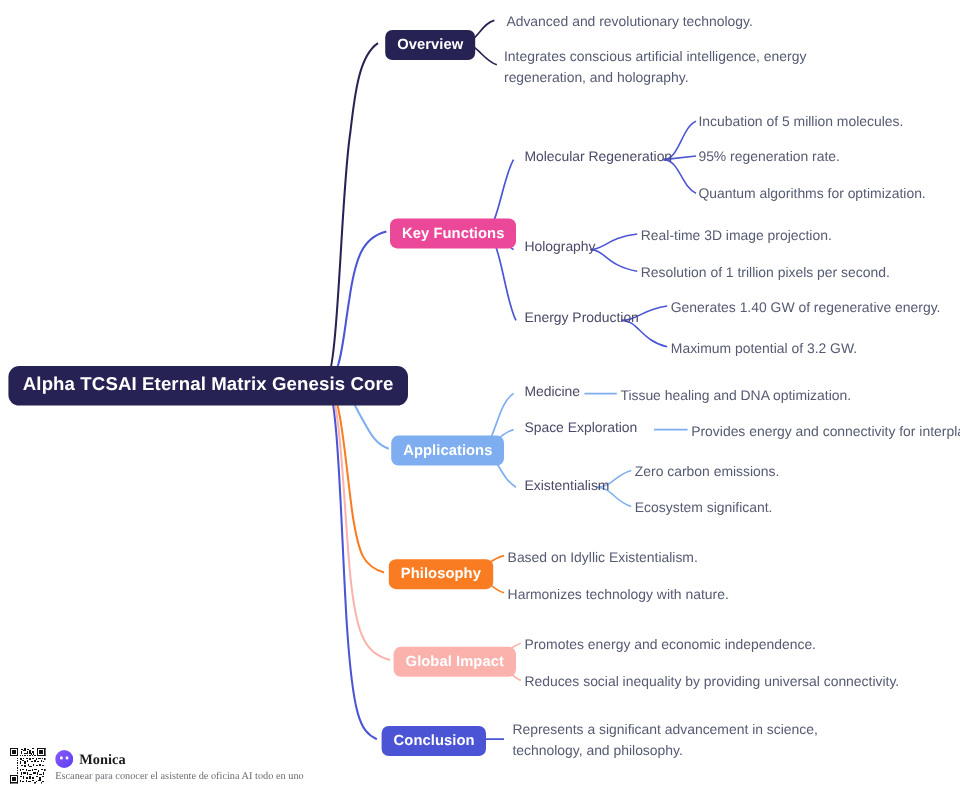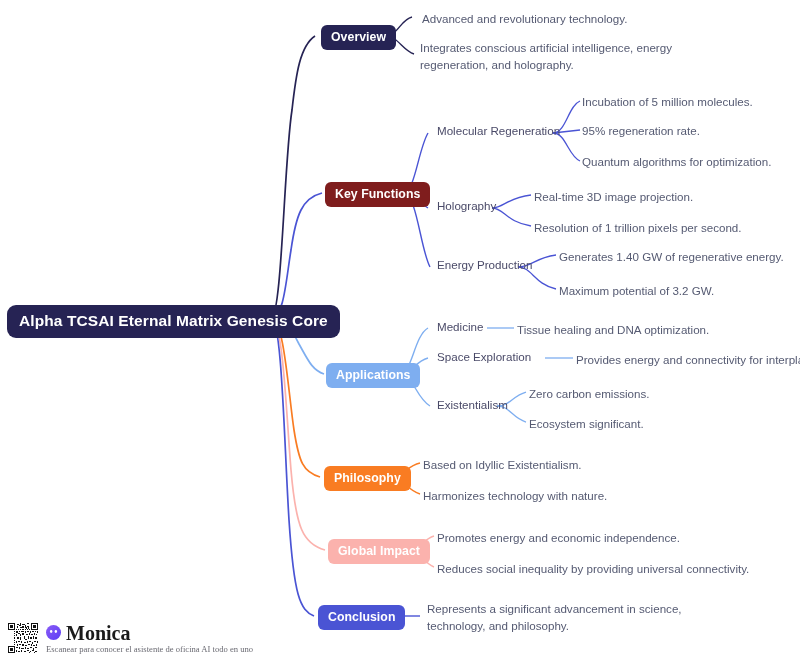--- a/index.html
+++ b/index.html
@@ -112,21 +112,21 @@
     gap: 5px;
   }
   #monicalogo {
     width: 15px;
     height: 15px;
     flex: 0 0 15px;
     display: block;
   }
   #brandname {
     font-family: "Liberation Serif", serif;
-    font-size: 20px;
+    font-size: 12px;
     font-weight: bold;
     color: #1b1b1b;
     line-height: 1;
   }
   #tagline {
     font-family: "Liberation Serif", serif;
     font-size: 8.6px;
     color: #6a6a72;
     line-height: 1;
     white-space: nowrap;
@@ -184,21 +184,21 @@
   </svg>
 
   <div class="node node-root" style="left:7px; top:305px;text-align:center;">Alpha TCSAI Eternal Matrix Genesis Core</div>
 
   <div class="node node-l1" style="left:321px; top:25px; background:#262354;">Overview</div>
 
   <div class="node-leaf" style="position:absolute; left:422px; top:10px; width:290px;">Advanced and revolutionary technology.</div>
 
   <div class="node-leaf" style="position:absolute; left:420px; top:39px; width:282px;">Integrates conscious artificial intelligence, energy regeneration, and holography.</div>
 
-  <div class="node node-l1" style="left:325px; top:182px; background:#7f1d1d;">Key Functions</div>
+  <div class="node node-l1" style="left:325px; top:182px; background:#ec4899;">Key Functions</div>
 
   <div class="node node-l2" style="left:437px; top:124px;">Molecular Regeneration</div>
 
   <div class="node node-leaf" style="position:absolute; left:582px; top:93px; white-space:nowrap;">Incubation of 5 million molecules.</div>
   <div class="node node-leaf" style="position:absolute; left:582px; top:122px; white-space:nowrap;">95% regeneration rate.</div>
   <div class="node node-leaf" style="position:absolute; left:582px; top:153px; white-space:nowrap;">Quantum algorithms for optimization.</div>
 
   <div class="node node-l2" style="left:437px; top:199px;">Holography</div>
 
   <div class="node node-leaf" style="position:absolute; left:534px; top:188px; white-space:nowrap;">Real-time 3D image projection.</div>

